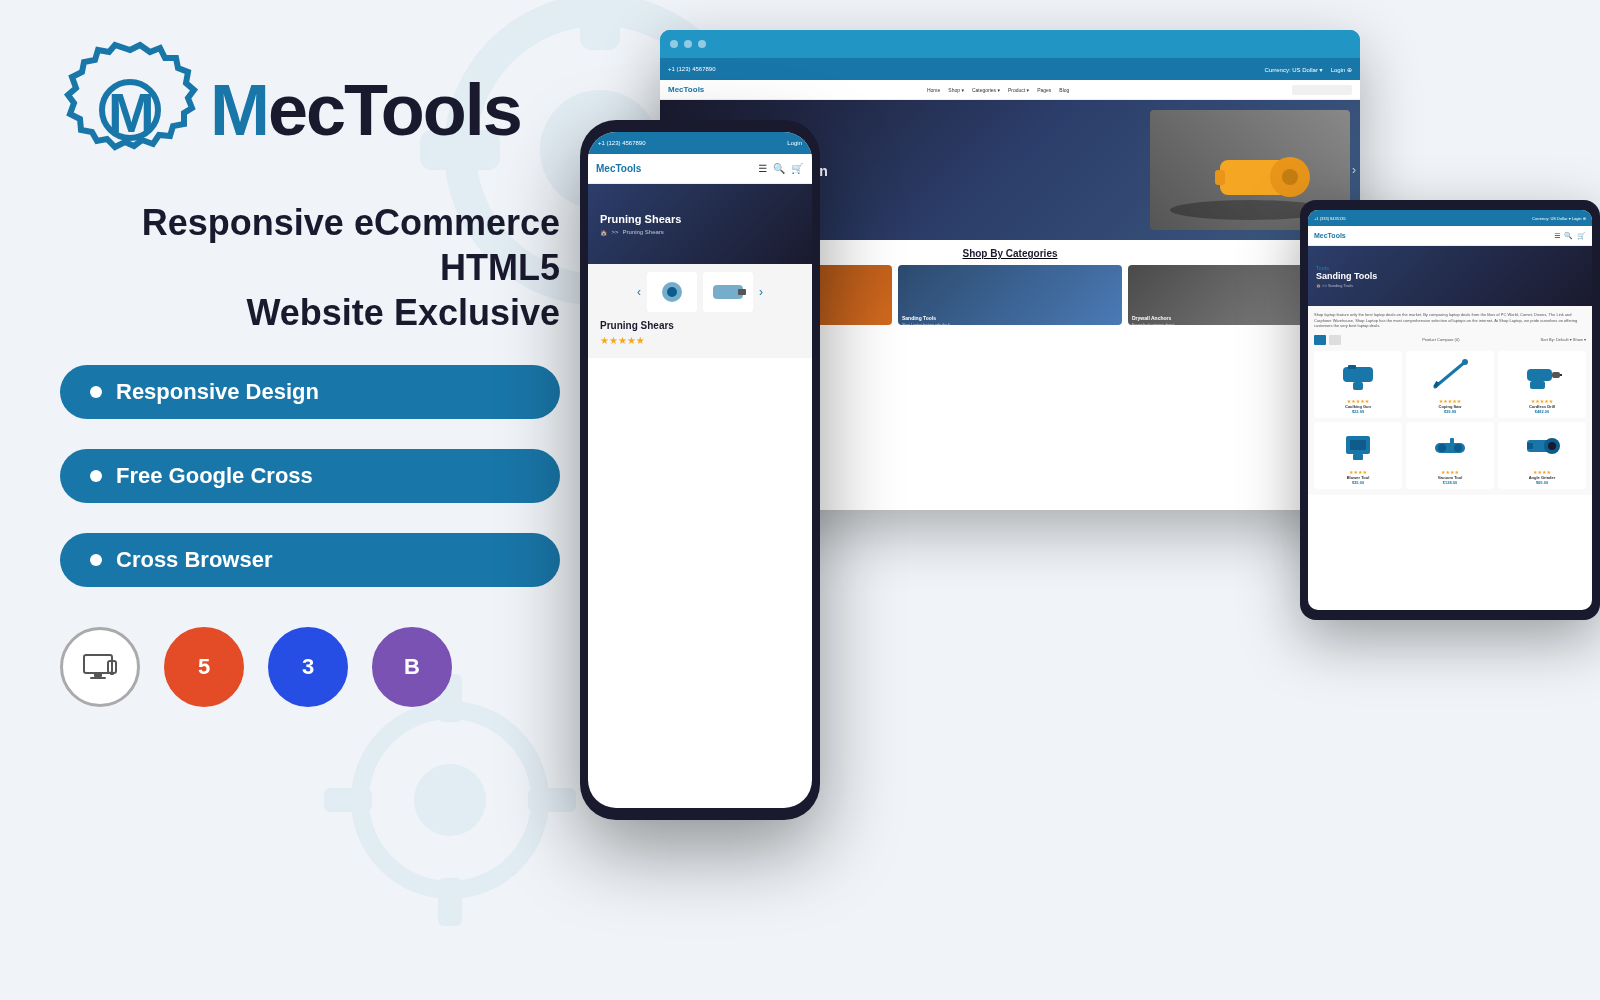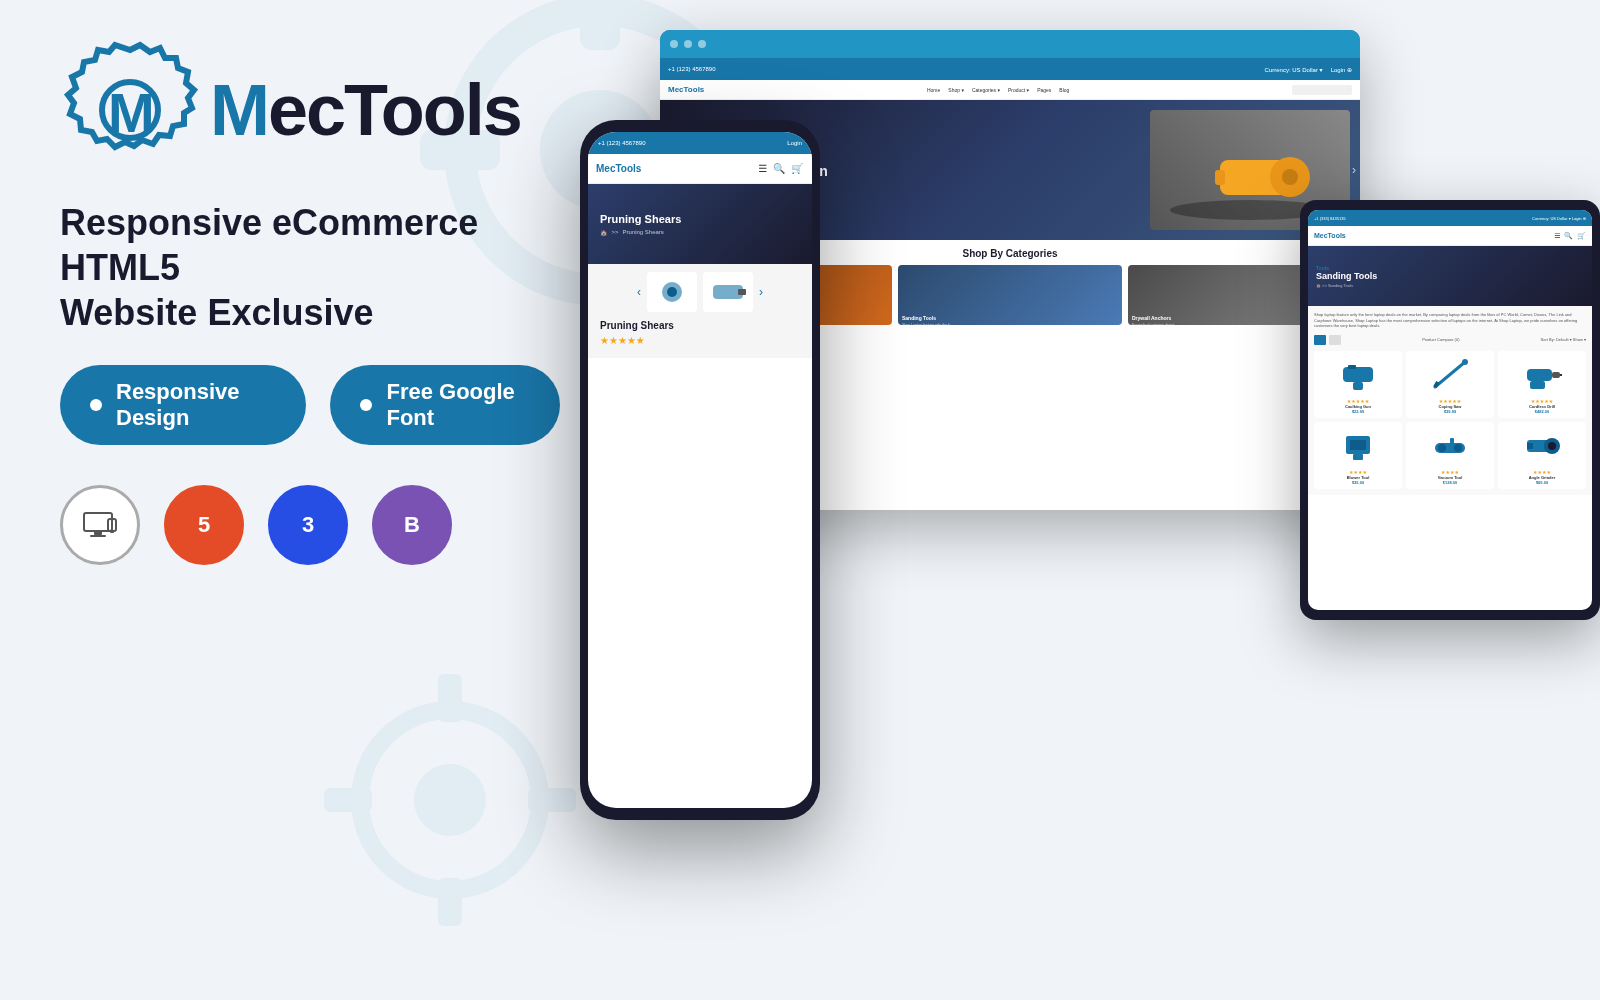--- a/index.html
+++ b/index.html
@@ -44,35 +44,35 @@
       margin-bottom: 20px;
     }
     .logo-gear {
       width: 140px;
       height: 140px;
       margin-right: 10px;
     }
 
     
     .subtitle {
-      text-align: left;
+      text-align: right;
       margin-bottom: 30px;
     }
     .subtitle h2 {
       font-size: 36px;
       font-weight: 800;
       color: #1a1a2e;
       line-height: 1.25;
     }
 
     
     .feature-badges {
       display: flex;
-      flex-direction: row;
-      gap: 24px;
+      flex-direction: column;
+      gap: 30px;
       margin-bottom: 30px;
       justify-content: center;
     }
     .badge {
       background: #1976a8;
       color: #fff;
       font-size: 22px;
       font-weight: 700;
       padding: 14px 30px;
       border-radius: 40px;
@@ -417,20 +417,21 @@
       margin-bottom: 3px;
     }
     .tab-product-name { font-size: 4px; color: #333; font-weight: 600; }
     .tab-product-price { font-size: 4px; color: #1976a8; font-weight: 700; }
     .tab-stars { color: #f5a623; font-size: 5px; }
 
     
     .desk-categories-area {
       padding: 8px;
       overflow: hidden;
+      text-decoration: underline;
     }
   </style>
 </head>
 <body>
 
 <div class="bg-watermark">
   <svg width="400" height="400" style="top: -50px; left: 400px;" viewBox="0 0 100 100">
     <circle cx="50" cy="50" r="35" fill="none" stroke="#1976a8" stroke-width="8"></circle>
     <circle cx="50" cy="50" r="15" fill="#1976a8"></circle>
     <rect x="45" y="5" width="10" height="20" rx="3" fill="#1976a8"></rect>
@@ -472,21 +473,25 @@
     </h2>
   </div>
 
   <div class="feature-badges">
     <div class="badge">
       <div class="badge-dot"></div>
       <span>Responsive Design</span>
     </div>
     <div class="badge">
       <div class="badge-dot"></div>
-      <span>Free Google Font</span>
+      <span>Free Google Cross</span>
+    </div>
+    <div class="badge">
+      <div class="badge-dot"></div>
+      <span>Cross Browser</span>
     </div>
   </div>
 
   <div class="tech-icons">
     <div class="tech-icon responsive">
       <svg width="40" height="40" viewBox="0 0 40 40">
         <rect x="4" y="8" width="28" height="18" rx="2" fill="none" stroke="#555" stroke-width="2"></rect>
         <rect x="14" y="26" width="8" height="4" rx="1" fill="#555"></rect>
         <rect x="10" y="30" width="16" height="2" rx="1" fill="#555"></rect>
         <rect x="28" y="14" width="8" height="12" rx="2" fill="none" stroke="#555" stroke-width="2"></rect>

